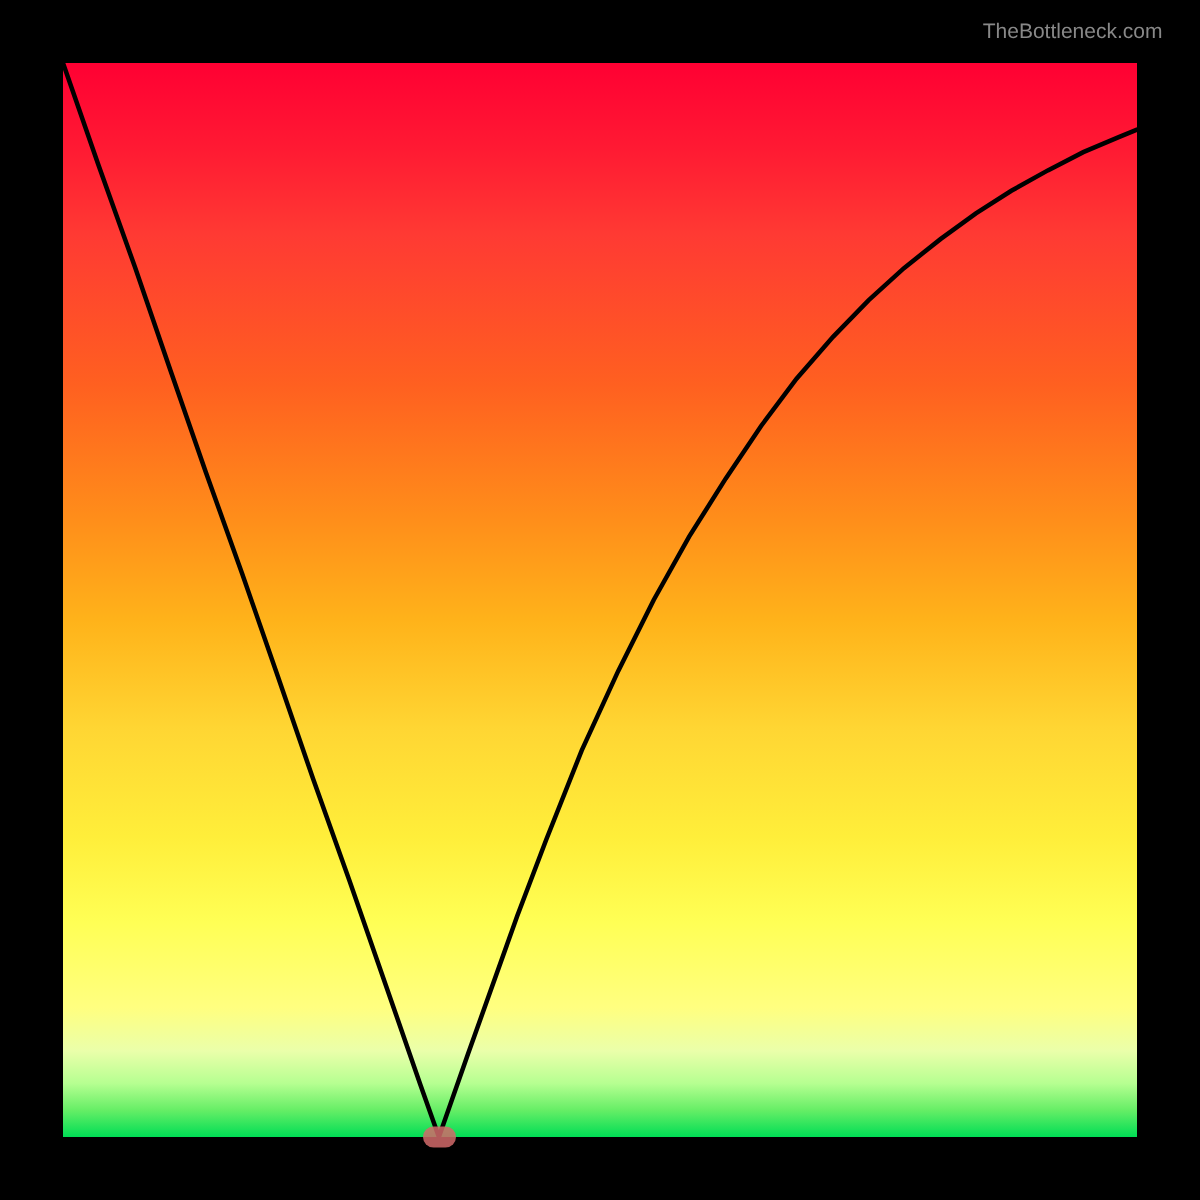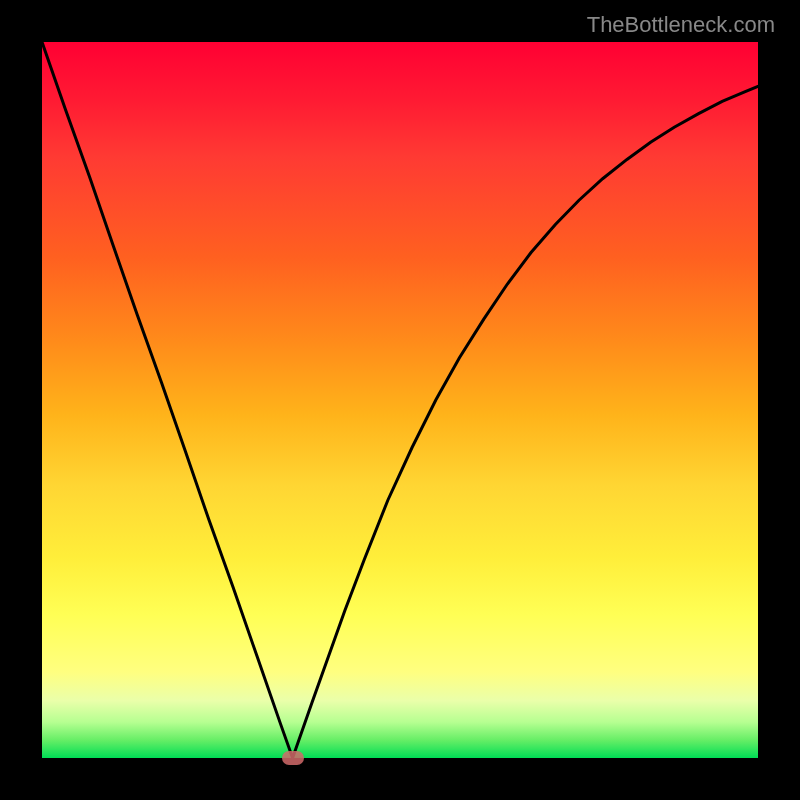--- a/index.html
+++ b/index.html
@@ -31,21 +31,21 @@
       #b6ff91 95%,
       #66ee66 97.5%,
       #00dd55 100%
     );
   }
   .watermark {
     position: absolute;
     top: 12px;
     right: 25px;
     font-family: Arial, Helvetica, sans-serif;
-    font-size: 22px;
+    font-size: 14px;
     color: #888888;
     letter-spacing: 0px;
     font-weight: 500;
   }
   svg.curve {
     position: absolute;
     left: 0; top: 0;
     width: 100%;
     height: 100%;
     overflow: visible;

